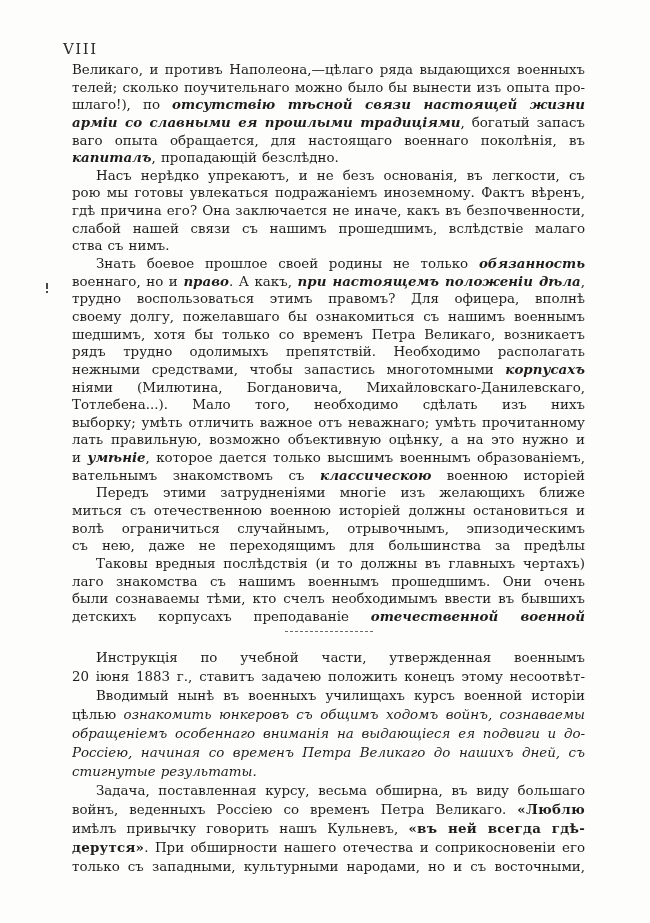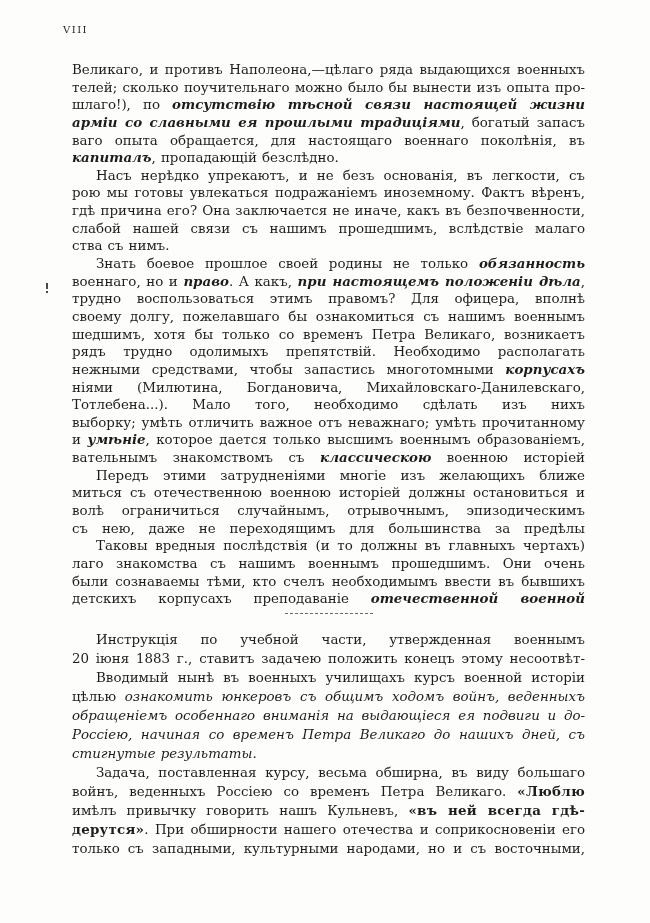--- a/index.html
+++ b/index.html
@@ -4,22 +4,22 @@
 <style>
   :root{ --paper:#fdfdfb; --ink:#1e1d1b; }
   html,body{margin:0;padding:0;}
   body{width:650px;height:923px;background:var(--paper);}
   .page{
     position:relative;width:650px;height:923px;overflow:hidden;
     background:var(--paper);color:var(--ink);
     font-family:"DejaVu Serif", serif;
   }
   .page-number{
-    position:absolute;left:63px;top:24px;
-    font-size:10px;letter-spacing:1.5px;color:#2a2927;
+    position:absolute;left:63px;top:40px;
+    font-size:15px;letter-spacing:1.5px;color:#2a2927;
   }
   .artifact{
     position:absolute;left:46px;top:283px;width:2px;height:6px;background:#4a4945;
   }
   .artifact::after{
     content:"";position:absolute;left:0;top:8px;width:2px;height:2px;background:#4a4945;
   }
   .text{position:absolute;left:72px;top:61px;width:513px;}
   .line{
     font-size:13.4px;line-height:17.65px;height:17.65px;
@@ -64,20 +64,21 @@
           <div class="line just ind"><span class="s-r">Знать боевое прошлое своей родины не только </span><span class="s-bi">обязанность</span></div>
           <div class="line just"><span class="s-r">военнаго, но и </span><span class="s-bi">право</span><span class="s-r">. А какъ, </span><span class="s-bi">при настоящемъ положеніи дѣла</span><span class="s-r">,</span></div>
           <div class="line just"><span class="s-r">трудно воспользоваться этимъ правомъ? Для офицера, вполнѣ преданнаго</span></div>
           <div class="line just"><span class="s-r">своему долгу, пожелавшаго бы ознакомиться съ нашимъ военнымъ про-</span></div>
           <div class="line just"><span class="s-r">шедшимъ, хотя бы только со временъ Петра Великаго, возникаетъ цѣлый</span></div>
           <div class="line just"><span class="s-r">рядъ трудно одолимыхъ препятствій. Необходимо располагать большими де-</span></div>
           <div class="line just"><span class="s-r">нежными средствами, чтобы запастись многотомными </span><span class="s-bi">корпусахъ</span></div>
           <div class="line just"><span class="s-r">ніями (Милютина, Богдановича, Михайловскаго-Данилевскаго, Бутурлина,</span></div>
           <div class="line just"><span class="s-r">Тотлебена...). Мало того, необходимо сдѣлать изъ нихъ соотвѣтствующую</span></div>
           <div class="line just"><span class="s-r">выборку; умѣть отличить важное отъ неважнаго; умѣть прочитанному сдѣ-</span></div>
+          <div class="line just"><span class="s-r">лать правильную, возможно объективную оцѣнку, а на это нужно и </span></div>
           <div class="line just"><span class="s-r">и </span><span class="s-bi">умѣніе</span><span class="s-r">, которое дается только высшимъ военнымъ образованіемъ, осно-</span></div>
           <div class="line just"><span class="s-r">вательнымъ знакомствомъ съ </span><span class="s-bi">классическою</span><span class="s-r"> военною исторіей вообще.</span></div>
         </div>
         <div>
           <div class="line just ind"><span class="s-r">Передъ этими затрудненіями многіе изъ желающихъ ближе ознако-</span></div>
           <div class="line just"><span class="s-r">миться съ отечественною военною исторіей должны остановиться и поне-</span></div>
           <div class="line just"><span class="s-r">волѣ ограничиться случайнымъ, отрывочнымъ, эпизодическимъ знакомствомъ</span></div>
           <div class="line just"><span class="s-r">съ нею, даже не переходящимъ для большинства за предѣлы анекдоти-</span></div>
         </div>
         <div>
@@ -88,21 +89,21 @@
         </div>
       </div>
       <div class="divider"></div>
       <div class="sec-2">
         <div>
           <div class="line just ind"><span class="s-r">Инструкція по учебной части, утвержденная военнымъ министромъ</span></div>
           <div class="line just"><span class="s-r">20 іюня 1883 г., ставитъ задачею положить конецъ этому несоотвѣт-</span></div>
         </div>
         <div>
           <div class="line just ind"><span class="s-r">Вводимый нынѣ въ военныхъ училищахъ курсъ военной исторіи имѣетъ</span></div>
-          <div class="line just"><span class="s-r">цѣлью </span><span class="s-i">ознакомить юнкеровъ съ общимъ ходомъ войнъ, веденныхъ</span></div>
+          <div class="line just"><span class="s-r">цѣлью </span><span class="s-i">ознакомить юнкеровъ съ общимъ ходомъ войнъ, сознаваемы</span></div>
           <div class="line just"><span class="s-i">обращеніемъ особеннаго вниманія на выдающіеся ея подвиги и до-</span></div>
           <div class="line just"><span class="s-i">Россіею, начиная со временъ Петра Великаго до нашихъ дней, съ</span></div>
           <div class="line"><span class="s-i">стигнутые результаты.</span></div>
         </div>
         <div>
           <div class="line just ind"><span class="s-r">Задача, поставленная курсу, весьма обширна, въ виду большаго числа</span></div>
           <div class="line just"><span class="s-r">войнъ, веденныхъ Россіею со временъ Петра Великаго. </span><span class="s-b">«Люблю Россію»</span></div>
           <div class="line just"><span class="s-r">имѣлъ привычку говорить нашъ Кульневъ, </span><span class="s-b">«въ ней всегда гдѣ-нибудь</span></div>
           <div class="line just"><span class="s-b">дерутся»</span><span class="s-r">. При обширности нашего отечества и соприкосновеніи его не</span></div>
           <div class="line just"><span class="s-r">только съ западными, культурными народами, но и съ восточными, азіат-</span></div>

